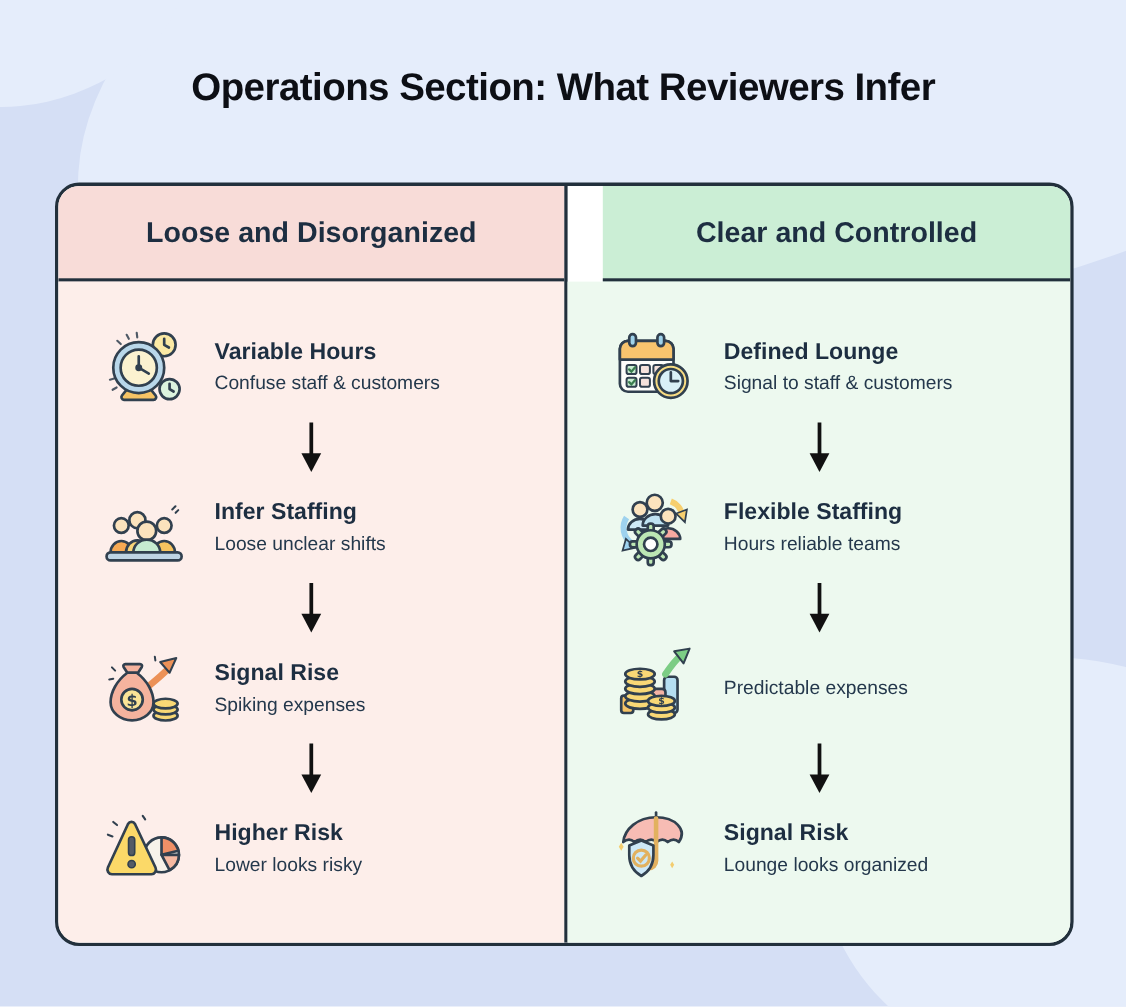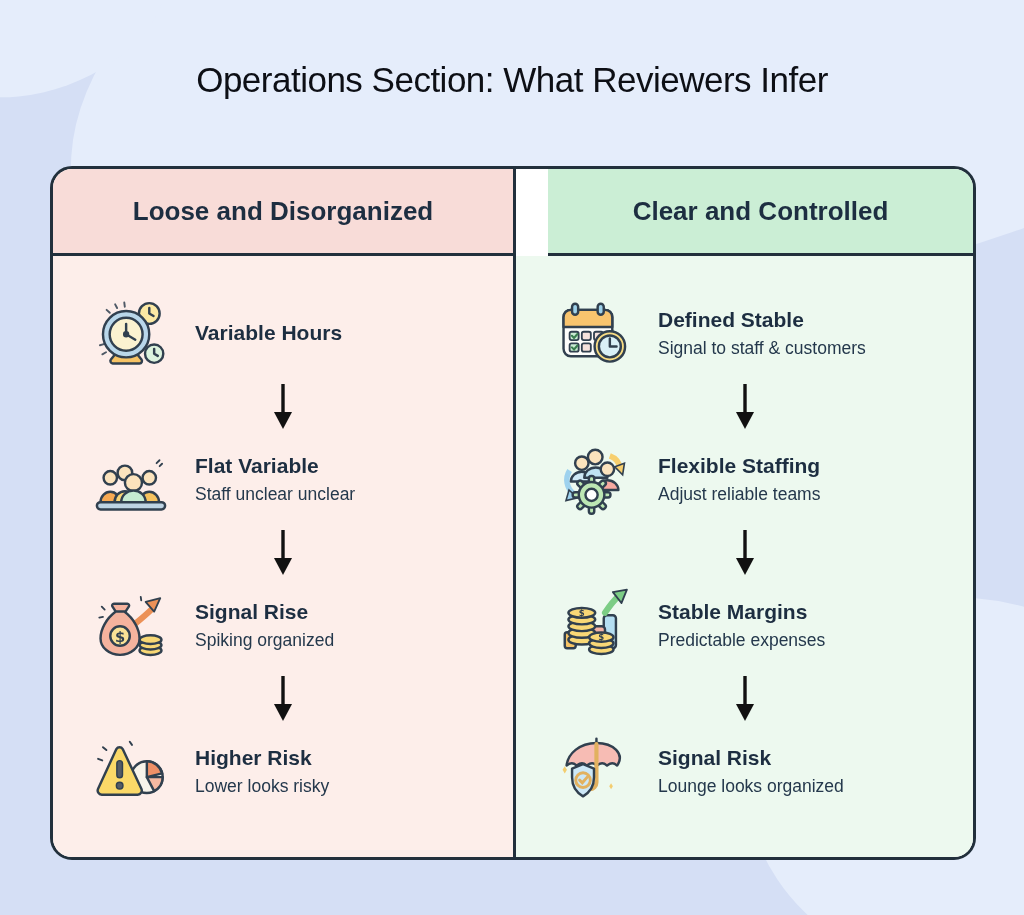--- a/index.html
+++ b/index.html
@@ -24,21 +24,21 @@
   }
   .blob{position:absolute;background:var(--bg-light);z-index:0;}
   .blob1{width:1250px;height:520px;top:-210px;left:60px;
     border-radius:48% 52% 58% 42% / 62% 55% 45% 38%;transform:rotate(-7deg);}
   .blob2{width:420px;height:380px;right:-140px;bottom:-60px;
     border-radius:55% 45% 50% 50% / 50% 55% 45% 50%;transform:rotate(14deg);}
   .blob3{width:260px;height:160px;top:-70px;left:-90px;
     border-radius:50%;transform:rotate(-20deg);}
   .page-title{
     position:absolute;top:60px;left:0;width:100%;
-    text-align:center;font-size:35px;font-weight:normal;
+    text-align:center;font-size:35px;font-weight:bold;
     letter-spacing:-.5px;color:var(--title);z-index:2;
   }
   .card{
     position:absolute;left:50px;top:166px;width:926px;height:694px;
     border:3px solid var(--line);border-radius:22px;overflow:hidden;
     display:flex;z-index:1;background:#fff;
   }
   .col{flex:1 1 50%;display:flex;flex-direction:column;min-width:0;}
   .col-right{border-left:3px solid var(--line);}
   .col-head{
@@ -99,20 +99,21 @@
               <path d="M12 13 l2.6 2.4"></path>
                 <path d="M19 8.5 l1.6 3"></path>
                 <path d="M26.5 7 l.4 3.4"></path>
               <path d="M6.5 42 l3.2-.9"></path>
                 <path d="M8.5 49.5 l3-1.7"></path>
             </g>
           </svg>
         </span>
         <div class="txt">
           <div class="item-title">Variable Hours</div>
+          <div class="item-sub">Confuse staff &amp; customers</div>
         </div>
       </div>
 
       <div class="arrow-row">
         <svg viewBox="0 0 22 48">
             <line x1="11" y1="2" x2="11" y2="32" stroke="#111" stroke-width="3.4"></line>
             <polygon points="2,30 20,30 11,47" fill="#111"></polygon>
           </svg>
       </div>
 
@@ -130,22 +131,22 @@
               <path d="M24 51 a10 9.5 0 0 1 20 0 z" fill="#c6ebd1"></path>
               <rect x="4" y="51" width="56" height="6" rx="3" fill="#bed4e4"></rect>
             </g>
             <g stroke="#31404f" stroke-width="1.5" stroke-linecap="round">
               <path d="M53 19 l2.4-2.4"></path>
                 <path d="M55.5 21.5 l2-2"></path>
             </g>
           </svg>
         </span>
         <div class="txt">
-          <div class="item-title">Flat Variable</div>
-          <div class="item-sub">Staff unclear unclear</div>
+          <div class="item-title">Infer Staffing</div>
+          <div class="item-sub">Loose unclear shifts</div>
         </div>
       </div>
 
       <div class="arrow-row">
         <svg viewBox="0 0 22 48">
             <line x1="11" y1="2" x2="11" y2="32" stroke="#111" stroke-width="3.4"></line>
             <polygon points="2,30 20,30 11,47" fill="#111"></polygon>
           </svg>
       </div>
 
@@ -167,21 +168,21 @@
             <text x="23" y="45.8" text-anchor="middle" font-size="12" font-weight="bold" fill="#31404f" font-family="'DejaVu Sans',sans-serif">$</text>
             <g stroke="#31404f" stroke-width="1.5" stroke-linecap="round">
               <path d="M8 17 l2.4 2.4"></path>
                 <path d="M6 26 l3-.6"></path>
                 <path d="M40 9 l.4 2.8"></path>
             </g>
           </svg>
         </span>
         <div class="txt">
           <div class="item-title">Signal Rise</div>
-          <div class="item-sub">Spiking organized</div>
+          <div class="item-sub">Spiking expenses</div>
         </div>
       </div>
 
       <div class="arrow-row">
         <svg viewBox="0 0 22 48">
             <line x1="11" y1="2" x2="11" y2="32" stroke="#111" stroke-width="3.4"></line>
             <polygon points="2,30 20,30 11,47" fill="#111"></polygon>
           </svg>
       </div>
 
@@ -235,21 +236,21 @@
             <path d="M13.9 34.3 l1.7 1.7 2.8-3.2" stroke="#3a7d4f" stroke-width="1.7" stroke-linecap="round"></path>
             <path d="M13.9 43.8 l1.7 1.7 2.8-3.2" stroke="#3a7d4f" stroke-width="1.7" stroke-linecap="round"></path>
             <g stroke="#31404f" stroke-width="2" stroke-linejoin="round">
               <circle cx="45" cy="43" r="12.5" fill="#f8dc84"></circle>
               <circle cx="45" cy="43" r="9" fill="#d9f0f7"></circle>
               <path d="M45 36.5 V43 h5.5" stroke-linecap="round"></path>
             </g>
           </svg>
         </span>
         <div class="txt">
-          <div class="item-title">Defined Stable</div>
+          <div class="item-title">Defined Lounge</div>
           <div class="item-sub">Signal to staff &amp; customers</div>
         </div>
       </div>
 
       <div class="arrow-row">
         <svg viewBox="0 0 22 48">
             <line x1="11" y1="2" x2="11" y2="32" stroke="#111" stroke-width="3.4"></line>
             <polygon points="2,30 20,30 11,47" fill="#111"></polygon>
           </svg>
       </div>
@@ -278,21 +279,21 @@
                 <rect x="27.8" y="29.5" width="4.4" height="7" rx="2" transform="rotate(270 30 45)"></rect>
                 <rect x="27.8" y="29.5" width="4.4" height="7" rx="2" transform="rotate(315 30 45)"></rect>
                 <circle cx="30" cy="45" r="10.5"></circle>
               </g>
               <circle cx="30" cy="45" r="5" fill="#ffffff"></circle>
             </g>
           </svg>
         </span>
         <div class="txt">
           <div class="item-title">Flexible Staffing</div>
-          <div class="item-sub">Adjust reliable teams</div>
+          <div class="item-sub">Hours reliable teams</div>
         </div>
       </div>
 
       <div class="arrow-row">
         <svg viewBox="0 0 22 48">
             <line x1="11" y1="2" x2="11" y2="32" stroke="#111" stroke-width="3.4"></line>
             <polygon points="2,30 20,30 11,47" fill="#111"></polygon>
           </svg>
       </div>
 
@@ -316,21 +317,20 @@
             <text x="22" y="24.5" text-anchor="middle" font-size="7" font-weight="bold" fill="#31404f" font-family="'DejaVu Sans',sans-serif">$</text>
             <g stroke="#31404f" stroke-width="2" stroke-linejoin="round" fill="#f9d876">
               <ellipse cx="38" cy="52" rx="10" ry="3.8"></ellipse>
               <ellipse cx="38" cy="47" rx="10" ry="3.8"></ellipse>
               <ellipse cx="38" cy="42" rx="10" ry="3.8"></ellipse>
             </g>
             <text x="38" y="44.5" text-anchor="middle" font-size="7" font-weight="bold" fill="#31404f" font-family="'DejaVu Sans',sans-serif">$</text>
           </svg>
         </span>
         <div class="txt">
-          <div class="item-title">Stable Margins</div>
           <div class="item-sub">Predictable expenses</div>
         </div>
       </div>
 
       <div class="arrow-row">
         <svg viewBox="0 0 22 48">
             <line x1="11" y1="2" x2="11" y2="32" stroke="#111" stroke-width="3.4"></line>
             <polygon points="2,30 20,30 11,47" fill="#111"></polygon>
           </svg>
       </div>

